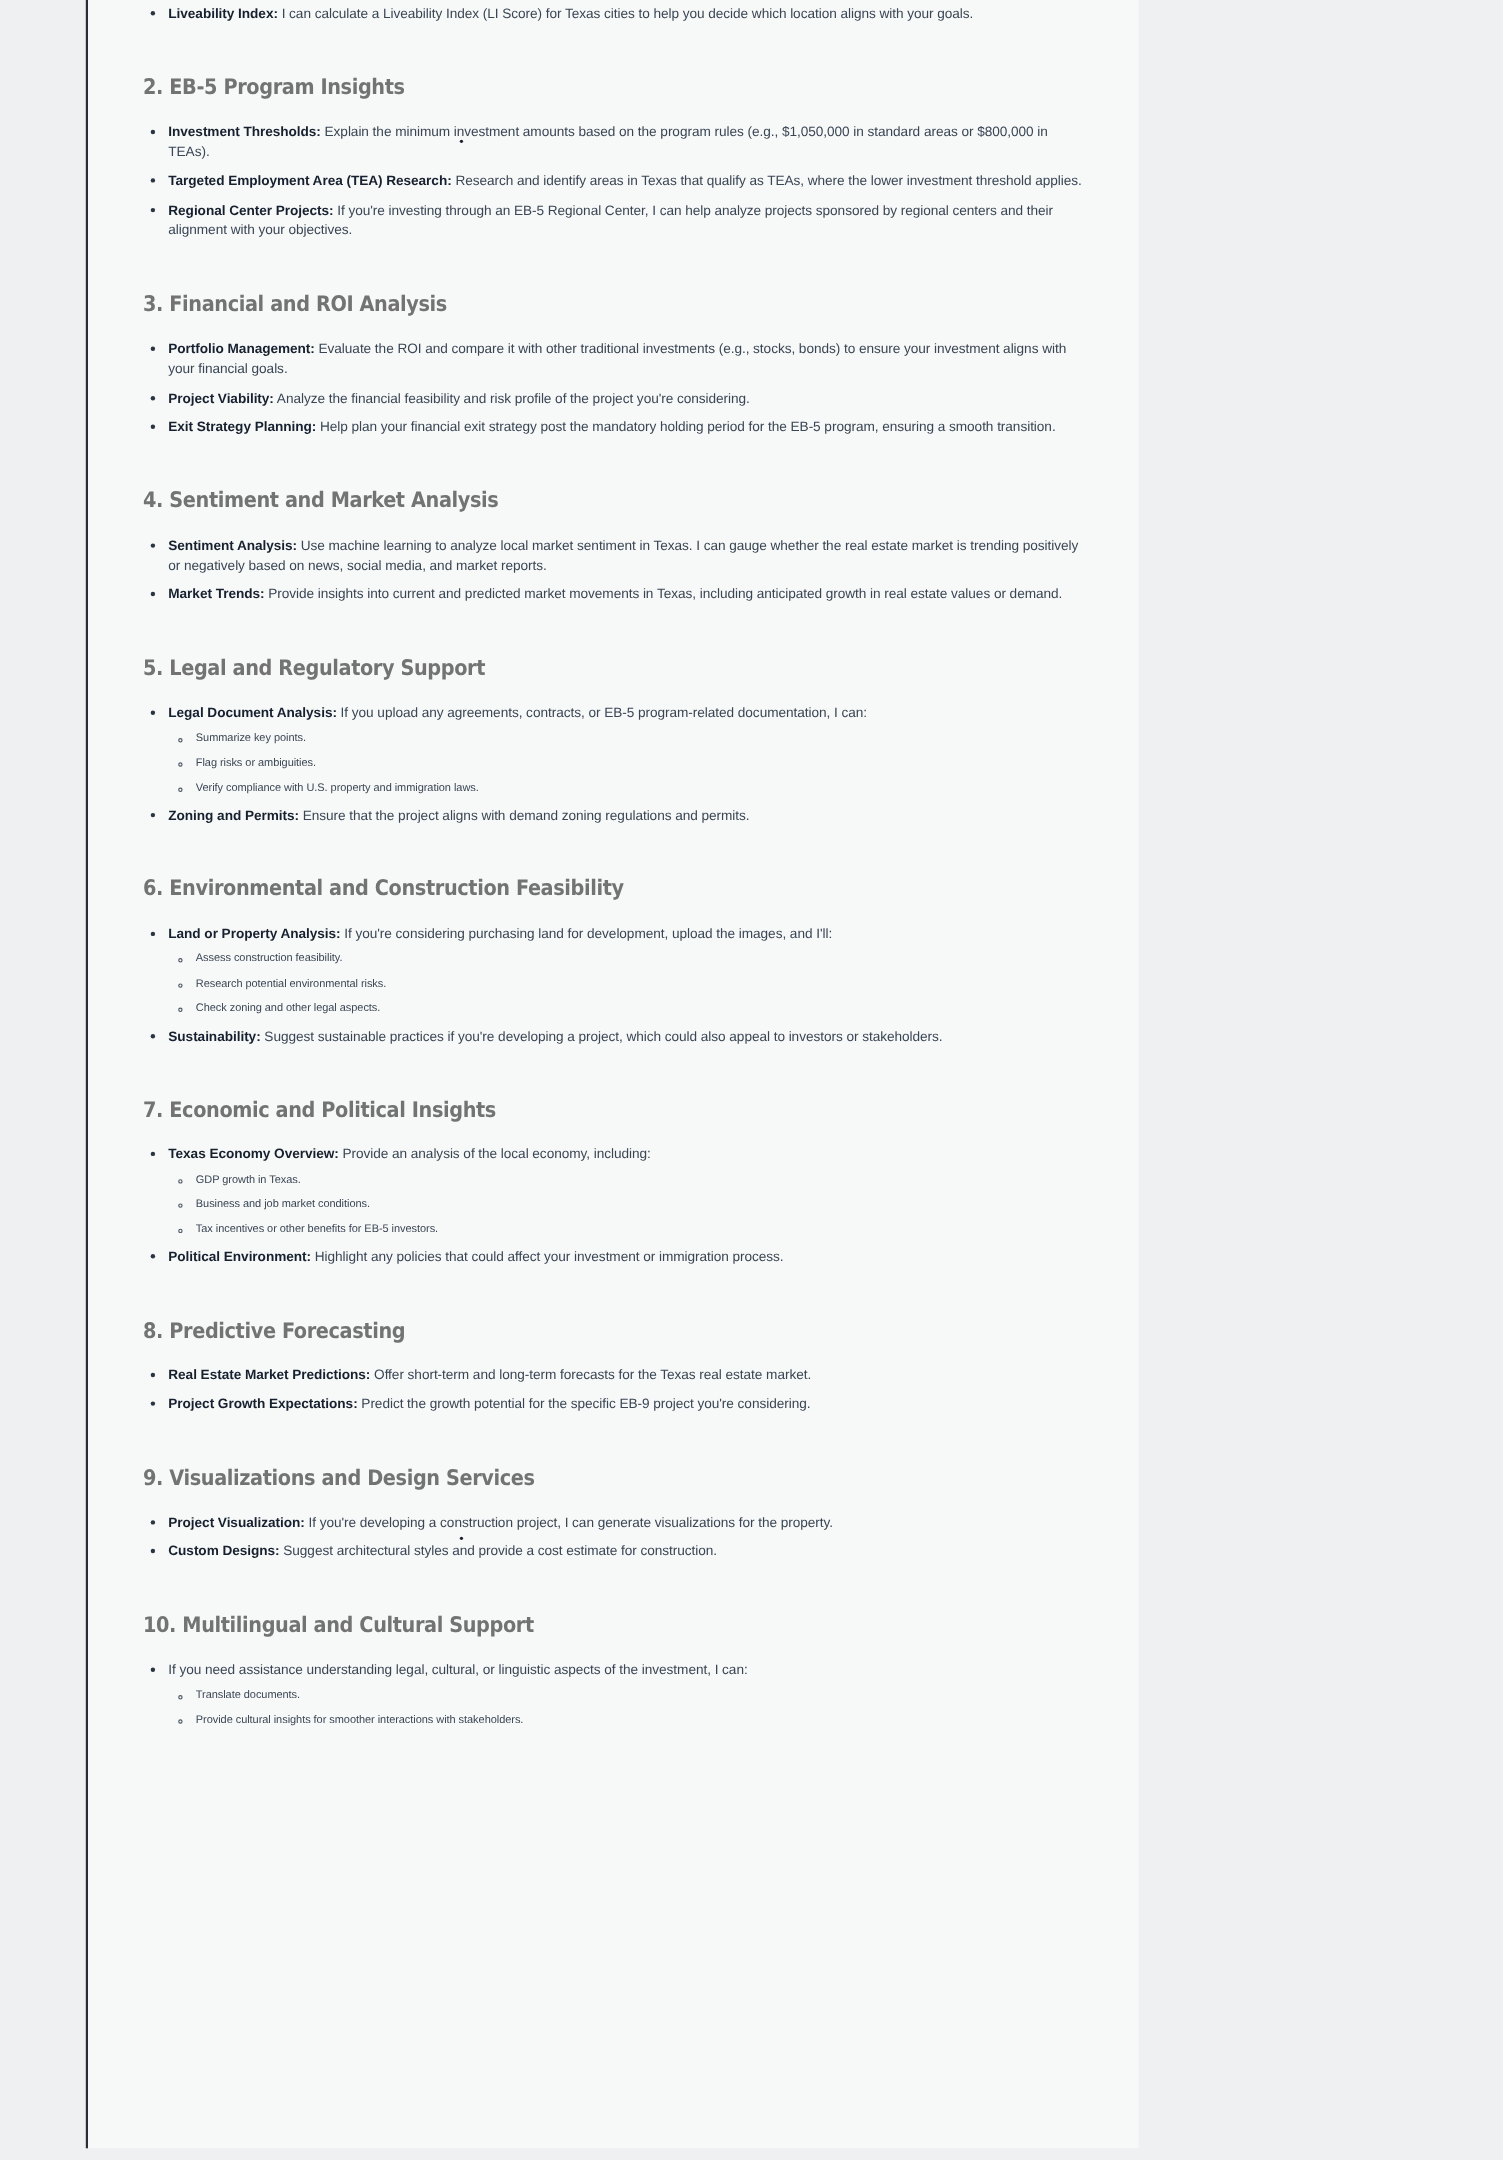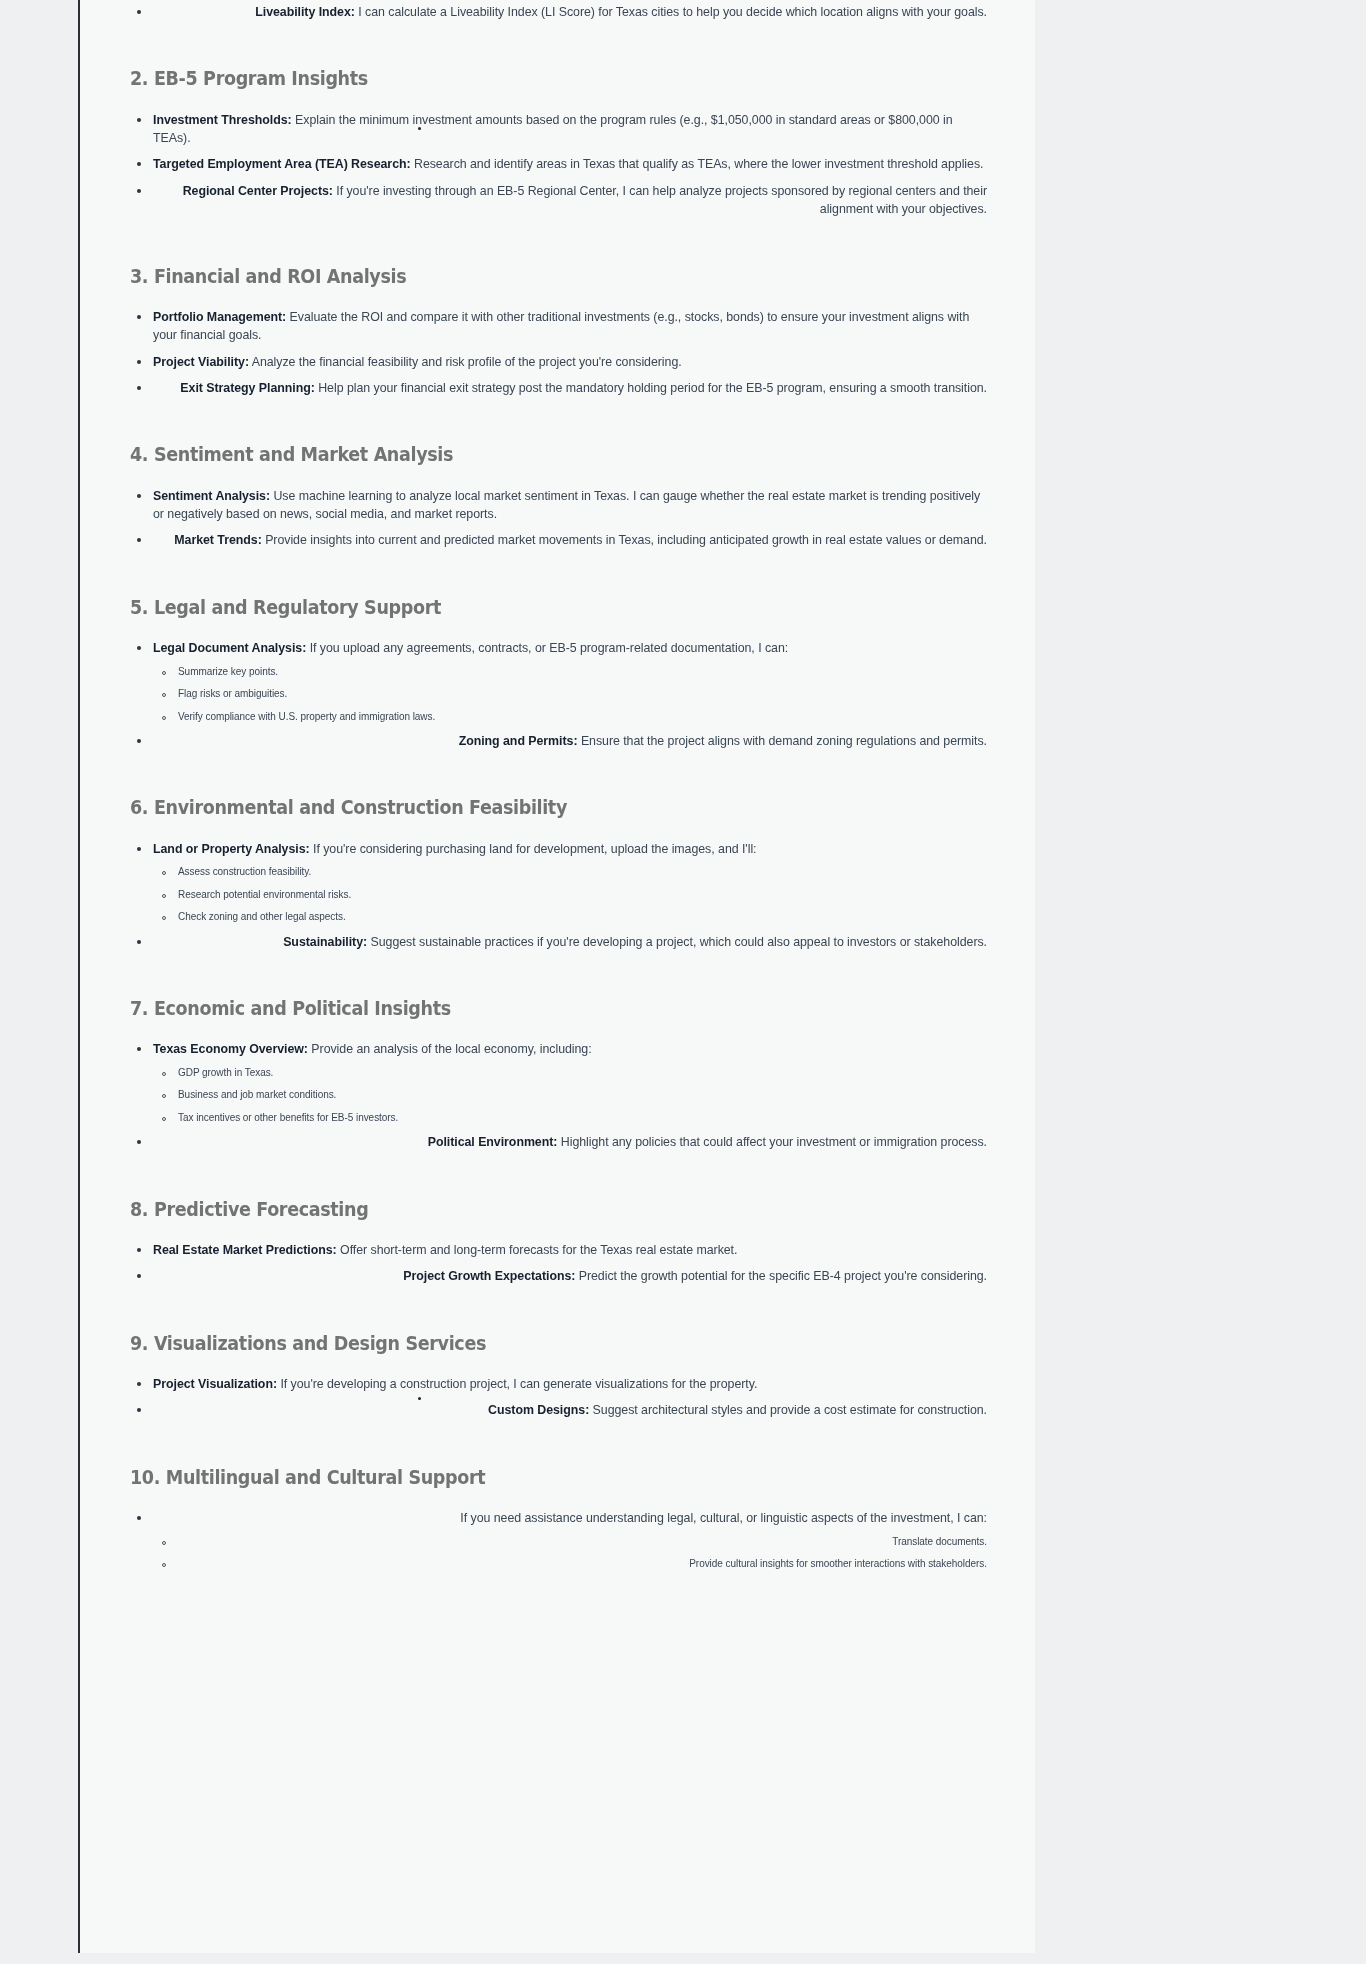--- a/index.html
+++ b/index.html
@@ -53,21 +53,21 @@
   }
   ul.level1 > li {
     position: relative;
     padding-left: 23px;
     margin: 0 0 8px 0;
     font-size: 12.4px;
     line-height: 1.48;
     color: #3a4654;
     letter-spacing: -0.05px;
   }
-  ul.level1 > li:last-child { margin-bottom: 0; text-align: right; }
+  ul.level1 > li:last-child { margin-bottom: 0; }
   ul.level1 > li > .marker-disc {
     position: absolute;
     left: 7px;
     top: 7px;
     width: 4px;
     height: 4px;
     border-radius: 50%;
     background: #2b3442;
   }
 
@@ -181,21 +181,21 @@
               <li><span class="marker-circle"></span><span>Business and job market conditions.</span></li>
               <li><span class="marker-circle"></span><span>Tax incentives or other benefits for EB-5 investors.</span></li>
             </ul></li>
           <li><span class="marker-disc"></span><span class="lead">Political Environment:</span><span> Highlight any policies that could affect your investment or immigration process.</span></li>
         </ul>
         <div class="gap-before-heading"></div>
         <h2 class="section-heading">8. Predictive Forecasting</h2>
         <div class="gap-after-heading"></div>
         <ul class="level1">
           <li><span class="marker-disc"></span><span class="lead">Real Estate Market Predictions:</span><span> Offer short-term and long-term forecasts for the Texas real estate market.</span></li>
-          <li><span class="marker-disc"></span><span class="lead">Project Growth Expectations:</span><span> Predict the growth potential for the specific EB-4 project you're considering.</span></li>
+          <li><span class="marker-disc"></span><span class="lead">Project Growth Expectations:</span><span> Predict the growth potential for the specific EB-9 project you're considering.</span></li>
         </ul>
         <div class="gap-before-heading"></div>
         <h2 class="section-heading">9. Visualizations and Design Services</h2>
         <div class="gap-after-heading"></div>
         <ul class="level1">
           <li><span class="marker-disc"></span><span class="lead">Project Visualization:</span><span> If you're developing a construction project, I can generate visualizations for the property.</span></li>
           <li><span class="marker-disc"></span><span class="lead">Custom Designs:</span><span> Suggest architectural styles and provide a cost estimate for construction.</span></li>
         </ul>
         <div class="gap-before-heading"></div>
         <h2 class="section-heading">10. Multilingual and Cultural Support</h2>

